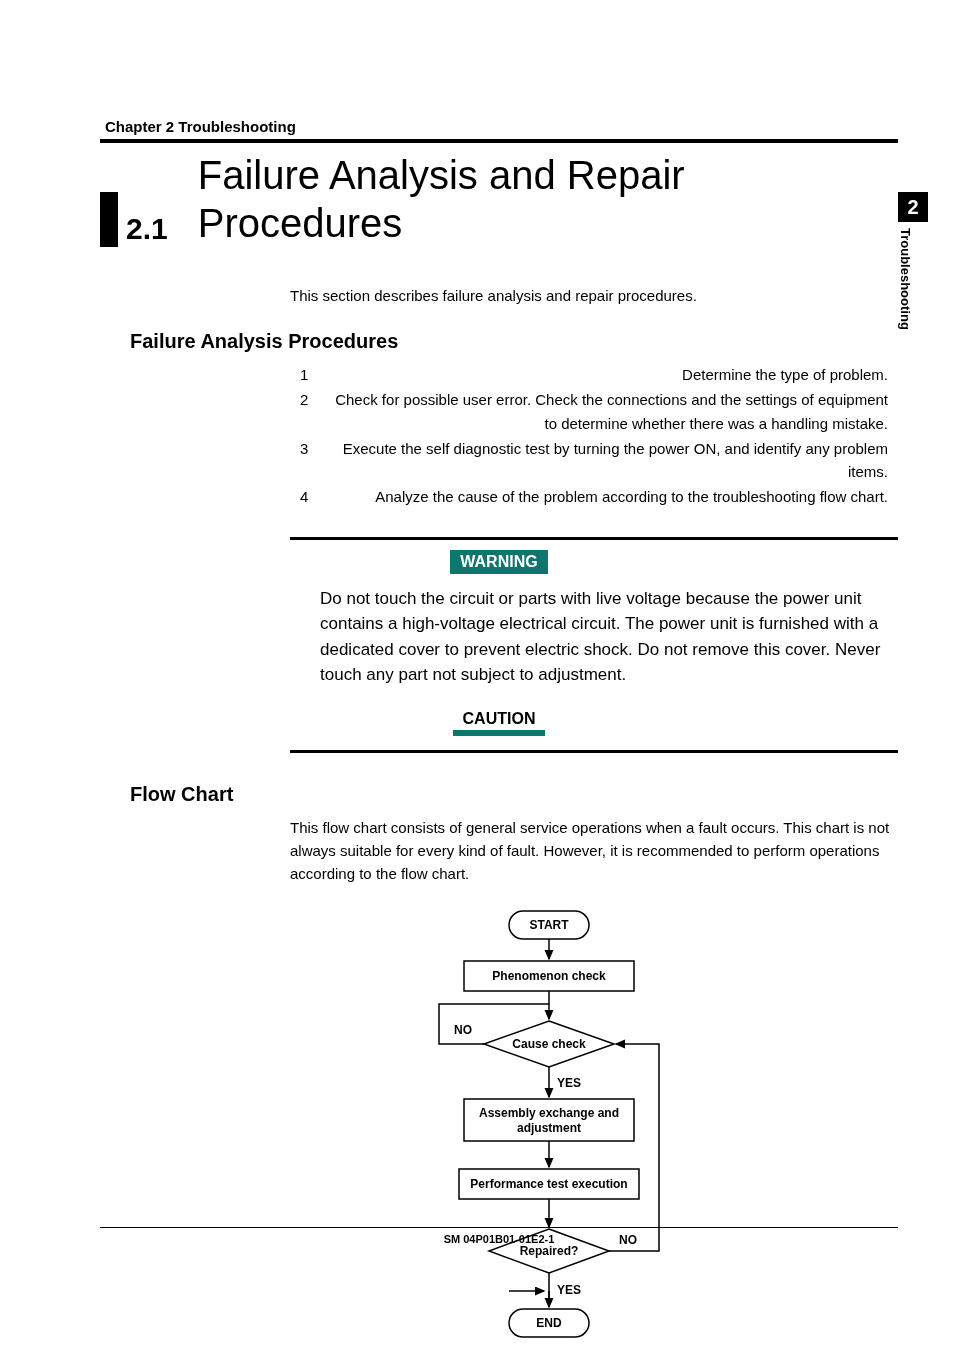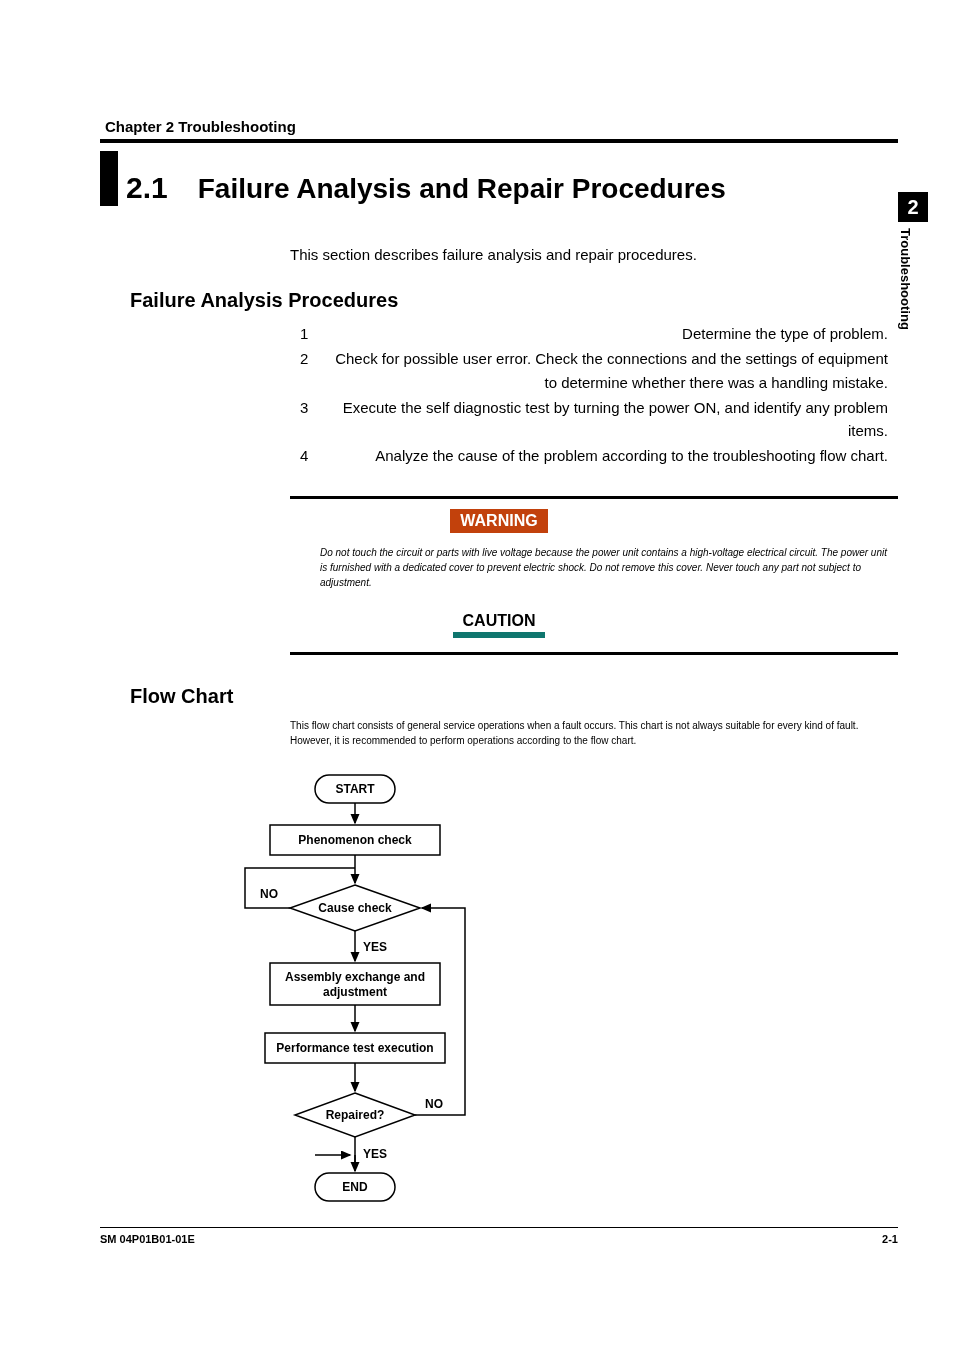--- a/index.html
+++ b/index.html
@@ -5,55 +5,55 @@
   * { box-sizing: border-box; margin: 0; padding: 0; }
   html, body { width: 954px; height: 1351px; background: #fff; font-family: Arial, Helvetica, sans-serif; color: #000; }
   .page { position: relative; width: 954px; height: 1351px; padding: 118px 56px 40px 100px; }
 
   .chapter-header { font-size: 15px; font-weight: bold; margin-bottom: 4px; margin-left: 5px; }
   .chapter-rule { height: 4px; background: #000; margin-bottom: 8px; }
 
   .title-row { display: flex; align-items: flex-end; margin-bottom: 40px; }
   .title-bar { width: 18px; height: 55px; background: #000; margin-right: 8px; flex: none; }
   .title-num { font-size: 30px; font-weight: bold; margin-right: 30px; line-height: 1.2; }
-  .title-text { font-size: 28px; font-weight: bold; line-height: 1.2; }
+  .title-text { font-size: 40px; font-weight: normal; line-height: 1.2; }
 
   .content { margin-left: 190px; margin-right: 0; }
   .intro { font-size: 15px; margin-bottom: 26px; }
 
   .sub-heading { font-size: 20px; font-weight: bold; margin-left: 30px; margin-bottom: 10px; }
 
   .ol { margin-left: 200px; margin-right: 10px; margin-bottom: 28px; }
   .ol-row { display: flex; font-size: 15px; line-height: 1.55; margin-bottom: 2px; }
   .ol-num { width: 30px; flex: none; }
   .ol-txt { flex: 1; text-align: right; }
 
   .thick-rule { height: 3px; background: #000; margin: 18px 0 10px 190px; }
   .thick-rule2 { height: 3px; background: #000; margin: 14px 0 30px 190px; }
 
   .warn-box { display: flex; justify-content: center; margin-bottom: 12px; }
-  .warn-label-inv { background: #c2410c; color: #fff; font-weight: bold; font-size: 16px; padding: 3px 10px; }
+  .warn-label-inv { background: #0f766e; color: #fff; font-weight: bold; font-size: 16px; padding: 3px 10px; }
   .warn-label-ul { font-weight: bold; font-size: 16px; padding: 2px 10px; border-bottom: 6px solid #0f766e; }
 
-  .warn-text { margin-left: 220px; margin-right: 10px; font-size: 10px; line-height: 1.5; margin-bottom: 20px; font-style: italic; }
+  .warn-text { margin-left: 220px; margin-right: 10px; font-size: 17px; line-height: 1.5; margin-bottom: 20px; }
 
-  .flow-intro { margin-left: 190px; margin-right: 0; font-size: 10px; line-height: 1.55; margin-bottom: 24px; }
+  .flow-intro { margin-left: 190px; margin-right: 0; font-size: 15px; line-height: 1.55; margin-bottom: 24px; }
 
   
-  .flow-wrap { display: flex; margin-left: 100px; }
+  .flow-wrap { display: flex; justify-content: center; margin-left: 100px; }
   svg { overflow: visible; }
   .fc-text { font-family: Arial, Helvetica, sans-serif; font-size: 12px; font-weight: bold; text-anchor: middle; dominant-baseline: middle; }
   .fc-label { font-family: Arial, Helvetica, sans-serif; font-size: 12px; font-weight: bold; dominant-baseline: middle; }
 
   
   .side-tab { position: absolute; right: 26px; top: 192px; width: 30px; }
   .tab-box { background: #000; color: #fff; font-weight: bold; font-size: 20px; width: 30px; height: 30px; display: flex; align-items: center; justify-content: center; }
   .tab-text { writing-mode: vertical-rl; font-size: 13px; font-weight: bold; margin-top: 6px; text-align: left; }
 
-  .footer { position: absolute; left: 100px; right: 56px; bottom: 106px; border-top: 1px solid #000; padding-top: 5px; display: flex; justify-content: space-between; font-size: 11px; font-weight: bold; }
+  .footer { position: absolute; left: 100px; right: 56px; bottom: 106px; border-top: 1px solid #000; padding-top: 5px; display: flex; justify-content: center; font-size: 11px; font-weight: bold; }
 </style>
 </head>
 <body>
 
 <div class="page">
 
   <div class="chapter-header">Chapter 2   Troubleshooting</div>
   <div class="chapter-rule"></div>
 
   <div class="title-row">

